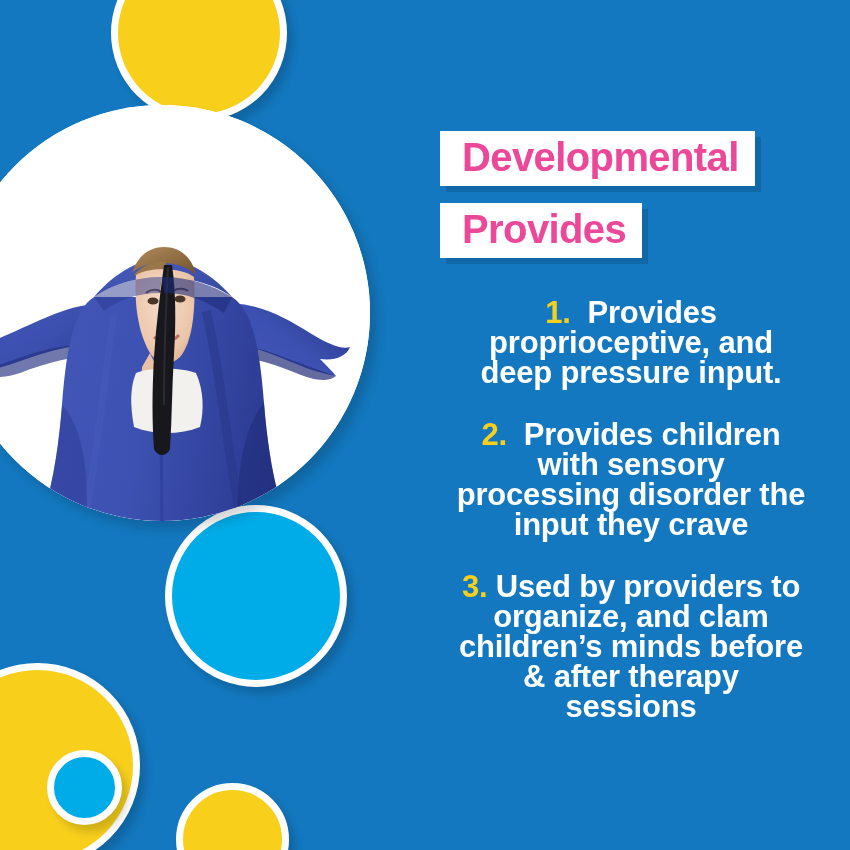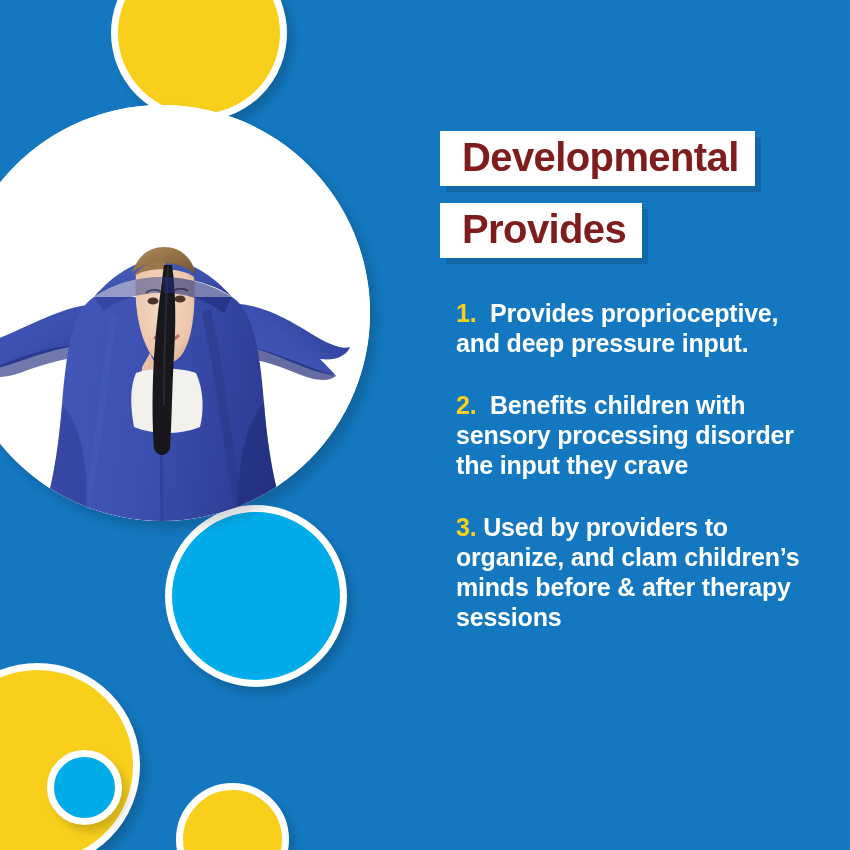--- a/index.html
+++ b/index.html
@@ -100,21 +100,21 @@
   }
   .headline-line {
     display: table;
     background: #ffffff;
     box-shadow: 6px 6px 0 rgba(0,0,0,0.13);
     padding: 4px 16px 7px 22px;
     margin-bottom: 17px;
   }
   .headline-line span {
     display: block;
-    color: #7f1d1d;
+    color: #ec4899;
     font-size: 40px;
     font-weight: bold;
     letter-spacing: -0.6px;
     line-height: 44px;
     white-space: nowrap;
   }
 
   
   #benefits-list {
     position: absolute;
@@ -122,24 +122,25 @@
     top: 298px;
     width: 350px;
     z-index: 6;
   }
   .benefit-item {
     margin-bottom: 32px;
   }
   .benefit-item:last-child { margin-bottom: 12px; }
   .benefit-text {
     color: #ffffff;
-    font-size: 25px;
+    font-size: 31px;
     font-weight: bold;
     line-height: 30px;
     letter-spacing: -0.2px;
+    text-align: center;
   }
   .benefit-num {
     color: #f8d01c;
     font-weight: bold;
   }
 </style>
 </head>
 <body>
 
 <div id="poster">
@@ -259,21 +260,21 @@
   <div id="benefits-list">
 
     <div class="benefit-item">
       <div class="benefit-text">
         <span class="benefit-num">1.</span><span>&nbsp; </span><span>Provides proprioceptive, and deep pressure input.</span>
       </div>
     </div>
 
     <div class="benefit-item">
       <div class="benefit-text">
-        <span class="benefit-num">2.</span><span>&nbsp; </span><span>Benefits children with sensory processing disorder the input they crave</span>
+        <span class="benefit-num">2.</span><span>&nbsp; </span><span>Provides children with sensory processing disorder the input they crave</span>
       </div>
     </div>
 
     <div class="benefit-item">
       <div class="benefit-text">
         <span class="benefit-num">3.</span><span> </span><span>Used by providers to organize, and clam children’s minds before &amp; after therapy sessions</span>
       </div>
     </div>
 
   </div>

